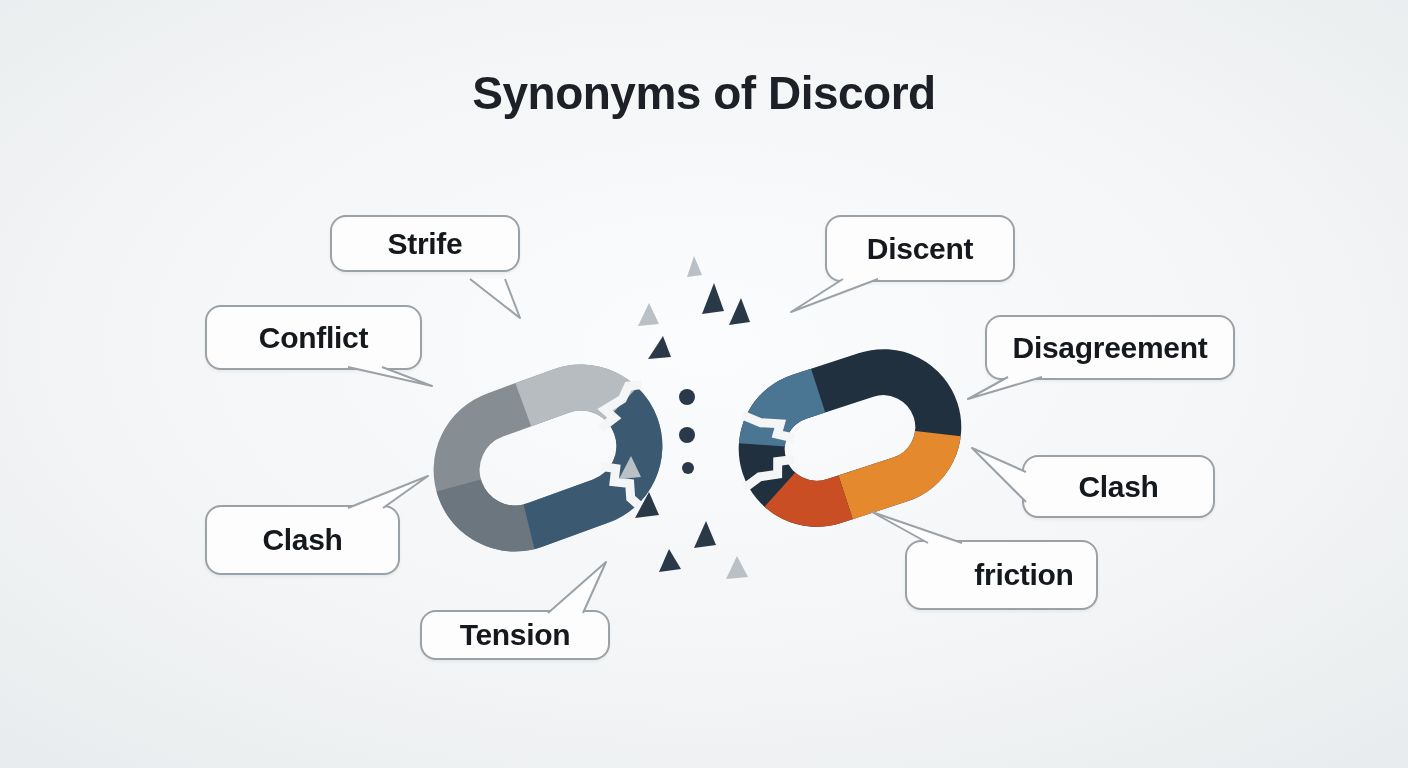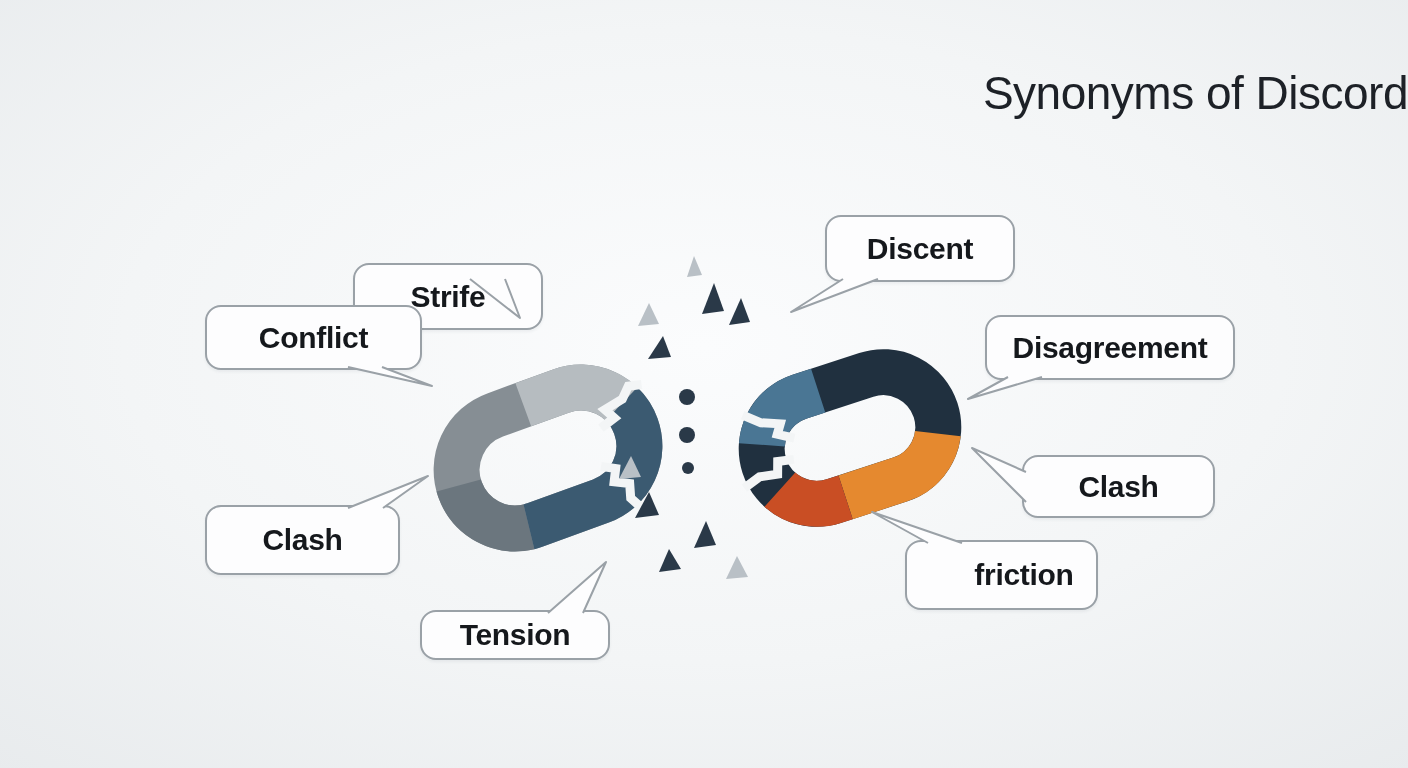--- a/index.html
+++ b/index.html
@@ -5,41 +5,41 @@
   html,body{margin:0;padding:0;background:#e9ecee;}
   .stage{
     position:relative;
     width:1408px;height:768px;
     overflow:hidden;
     background:radial-gradient(ellipse 75% 75% at 50% 45%, #fbfcfd 0%, #f3f5f6 55%, #e8ebed 100%);
     font-family:"Liberation Sans","DejaVu Sans",sans-serif;
   }
   .page-title{
     position:absolute;left:0;top:66px;width:100%;
-    text-align:right;
-    font-size:46px;font-weight:400;color:#1d2127;letter-spacing:-0.5px;
+    text-align:center;
+    font-size:46px;font-weight:700;color:#1d2127;letter-spacing:-0.5px;
     z-index:2;margin:0;
   }
   .chain-layer{position:absolute;left:0;top:0;z-index:1;}
   .tails-layer{position:absolute;left:0;top:0;z-index:3;pointer-events:none;}
   .tails-layer path{fill:#fdfdfe;stroke:#9aa1a7;stroke-width:2;stroke-linejoin:round;}
   .bubble{
     position:absolute;z-index:2;
     background:#fdfdfe;
     border:2px solid #9aa1a7;
     border-radius:16px;
     display:flex;align-items:center;justify-content:center;
     box-shadow:0 2px 3px rgba(40,50,60,0.06);
     box-sizing:border-box;
   }
   .bubble span{
     font-size:30px;font-weight:700;color:#15181c;letter-spacing:-0.3px;
     white-space:nowrap;
   }
-  .b-strife{left:353px;top:215px;width:190px;height:67px;margin-top:48px;}
+  .b-strife{left:330px;top:215px;width:190px;height:57px;}
   .b-conflict{left:205px;top:305px;width:217px;height:65px;}
   .b-clash-left{left:205px;top:505px;width:195px;height:70px;}
   .b-tension{left:420px;top:610px;width:190px;height:50px;}
   .b-discent{left:825px;top:215px;width:190px;height:67px;}
   .b-disagreement{left:985px;top:315px;width:250px;height:65px;}
   .b-clash-right{left:1022px;top:455px;width:193px;height:63px;}
   .b-friction{left:905px;top:540px;width:193px;height:70px;padding-left:45px;}
   .link-ring{fill:none;stroke-width:46;}
   .crack{fill:none;stroke-width:9;stroke-linejoin:miter;stroke-linecap:butt;}
 </style>

